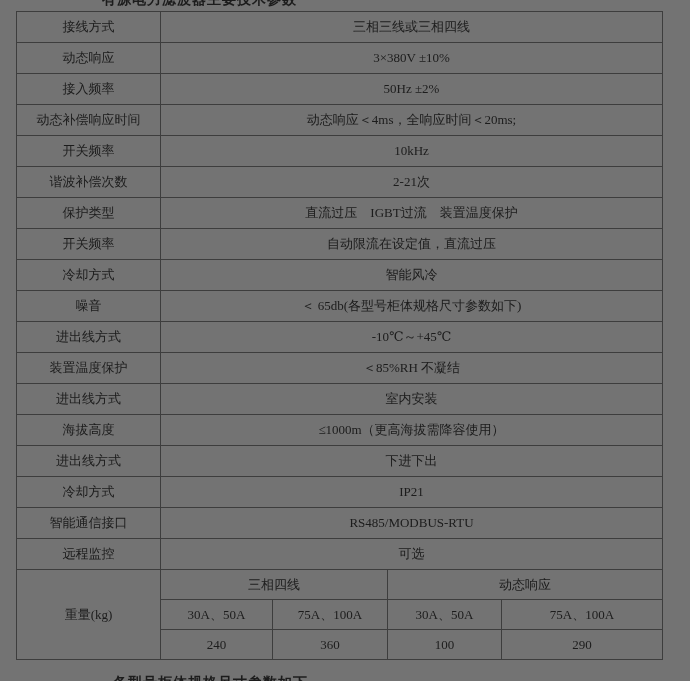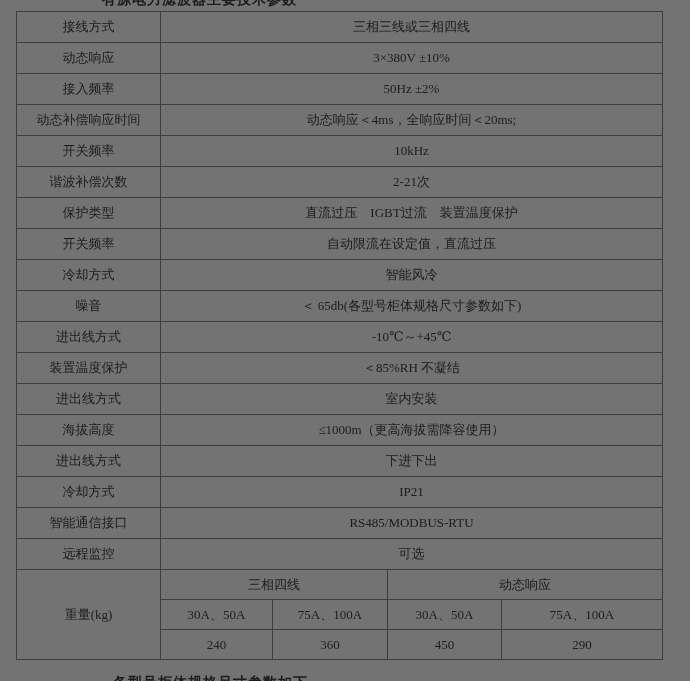--- a/index.html
+++ b/index.html
@@ -173,21 +173,21 @@
       </tr>
       <tr class="weight-row">
         <td>30A、50A</td>
         <td>75A、100A</td>
         <td>30A、50A</td>
         <td>75A、100A</td>
       </tr>
       <tr class="weight-row">
         <td>240</td>
         <td>360</td>
-        <td>450</td>
+        <td>100</td>
         <td>290</td>
       </tr>
     </tbody>
   </table>
 
   <div class="clip-bottom">
     <span>各型号柜体规格尺寸参数如下</span>
   </div>
 
 </div>

